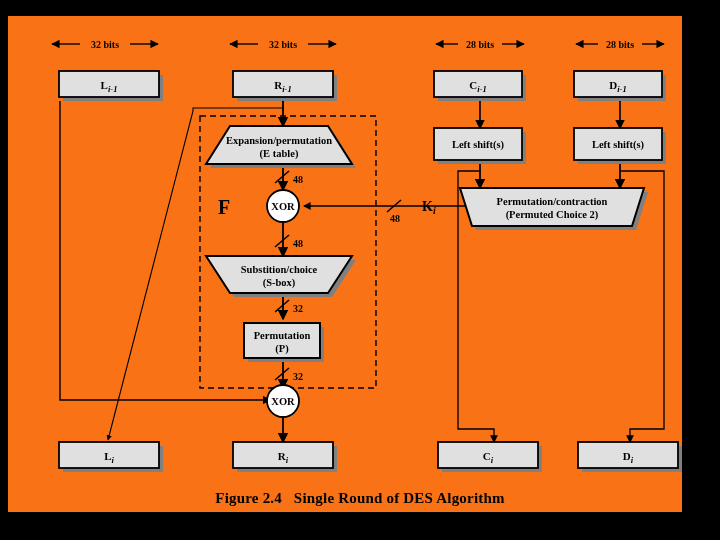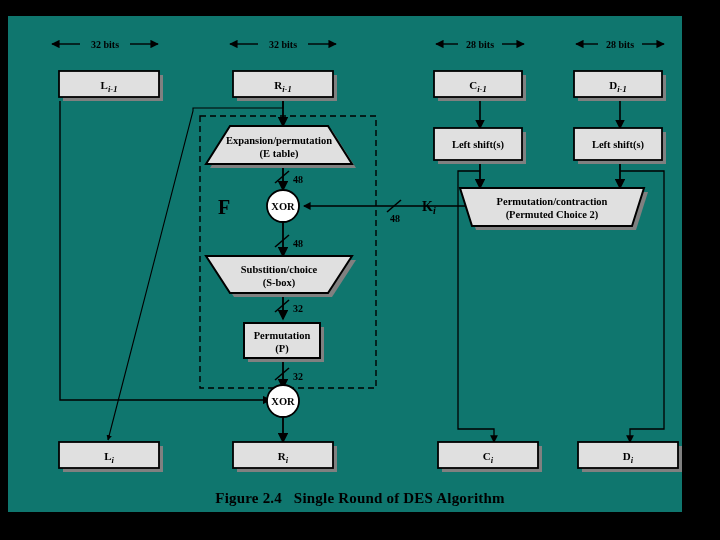--- a/index.html
+++ b/index.html
@@ -20,21 +20,21 @@
     width: 720px;
     height: 540px;
     background: #000000;
   }
   #canvas {
     position: absolute;
     left: 8px;
     top: 16px;
     width: 674px;
     height: 496px;
-    background: #0f766e;
+    background: #f97316;
   }
   svg#diagram {
     position: absolute;
     left: 0; top: 0;
     width: 704px;
     height: 496px;
     display: block;
   }
   .lbl {
     font-family: "Liberation Serif", "DejaVu Serif", serif;

